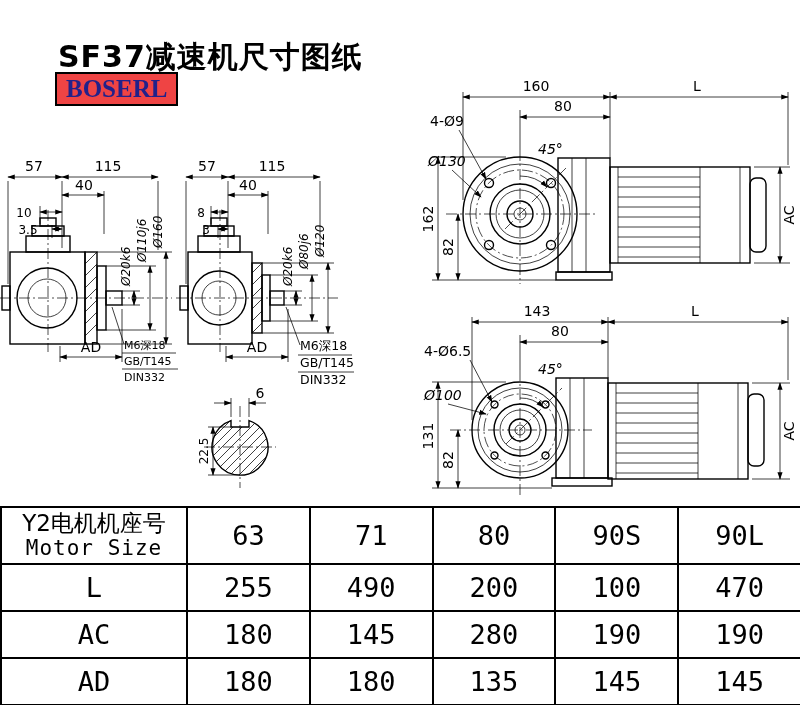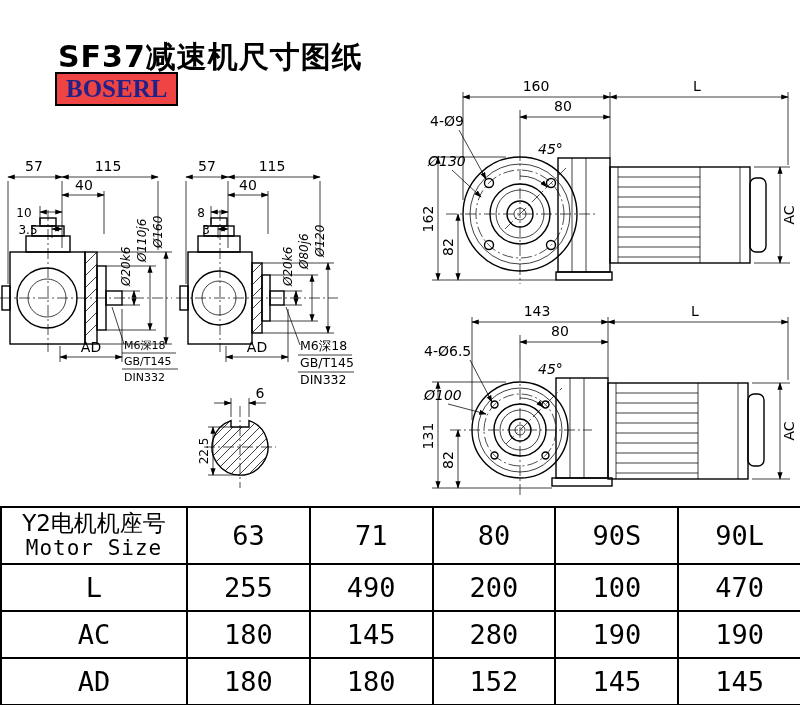--- a/index.html
+++ b/index.html
@@ -393,18 +393,18 @@
       <td>180</td>
       <td>145</td>
       <td>280</td>
       <td>190</td>
       <td>190</td>
     </tr>
     <tr class="r">
       <th>AD</th>
       <td>180</td>
       <td>180</td>
-      <td>152</td>
+      <td>135</td>
       <td>145</td>
       <td>145</td>
     </tr>
   </tbody>
 </table>
 
 </body></html>

